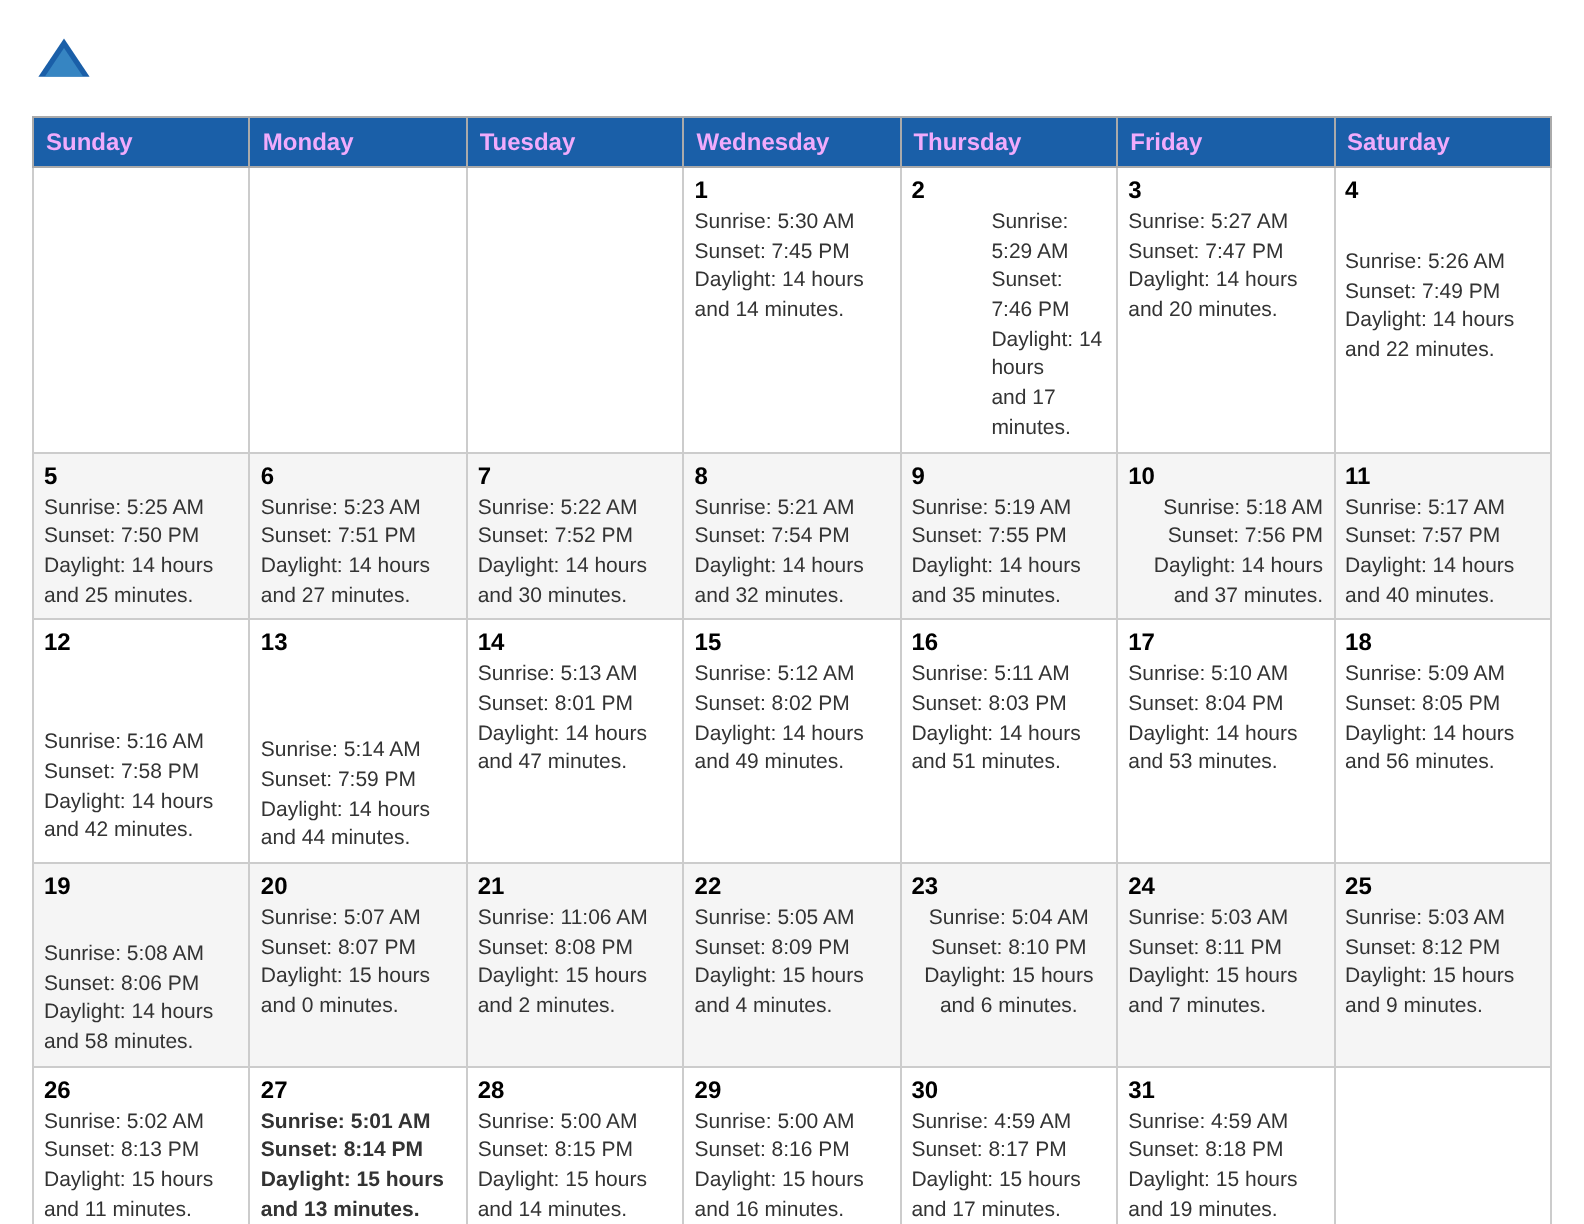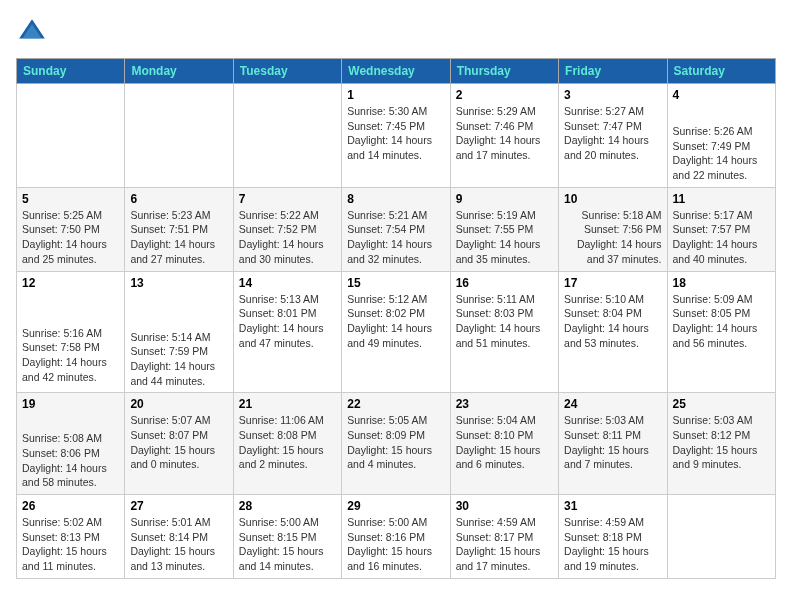--- a/index.html
+++ b/index.html
@@ -52,21 +52,21 @@
       font-size: 16px;
       color: #555;
     }
     .calendar {
       width: 100%;
       border-collapse: collapse;
       font-size: 11px;
     }
     .calendar th {
       background: #1a5fa8;
-      color: #5eead4;
+      color: #f0abfc;
       text-align: left;
       padding: 5px 6px;
       font-size: 12px;
       border: 1px solid #aaa;
     }
     .calendar td {
       border: 1px solid #ccc;
       vertical-align: top;
       padding: 4px 5px;
       width: calc(100% / 7);
@@ -133,21 +133,21 @@
         <td class="empty-cell"></td>
         <td>
           <span class="day-number">1</span>
           <div class="day-info" style="white-space: pre-line;">Sunrise: 5:30 AM
 Sunset: 7:45 PM
 Daylight: 14 hours
 and 14 minutes.</div>
         </td>
         <td>
           <span class="day-number">2</span>
-          <div class="day-info" style="white-space: pre-line;">Sunrise: 5:29 AM
+          <div class="day-info" style="white-space: pre-line; margin-left: 40px;">Sunrise: 5:29 AM
 Sunset: 7:46 PM
 Daylight: 14 hours
 and 17 minutes.</div>
         </td>
         <td>
           <span class="day-number">3</span>
           <div class="day-info" style="white-space: pre-line;">Sunrise: 5:27 AM
 Sunset: 7:47 PM
 Daylight: 14 hours
 and 20 minutes.</div>
@@ -286,21 +286,21 @@
         </td>
         <td>
           <span class="day-number">22</span>
           <div class="day-info" style="white-space: pre-line;">Sunrise: 5:05 AM
 Sunset: 8:09 PM
 Daylight: 15 hours
 and 4 minutes.</div>
         </td>
         <td>
           <span class="day-number">23</span>
-          <div class="day-info" style="white-space: pre-line;">Sunrise: 5:04 AM
+          <div class="day-info" style="white-space: pre-line; text-align: center;">Sunrise: 5:04 AM
 Sunset: 8:10 PM
 Daylight: 15 hours
 and 6 minutes.</div>
         </td>
         <td>
           <span class="day-number">24</span>
           <div class="day-info" style="white-space: pre-line;">Sunrise: 5:03 AM
 Sunset: 8:11 PM
 Daylight: 15 hours
 and 7 minutes.</div>
@@ -316,21 +316,21 @@
       <tr>
         <td>
           <span class="day-number">26</span>
           <div class="day-info" style="white-space: pre-line;">Sunrise: 5:02 AM
 Sunset: 8:13 PM
 Daylight: 15 hours
 and 11 minutes.</div>
         </td>
         <td>
           <span class="day-number">27</span>
-          <div class="day-info" style="white-space: pre-line;">Sunrise: 5:01 AM
+          <div class="day-info" style="white-space: pre-line; font-weight: bold;">Sunrise: 5:01 AM
 Sunset: 8:14 PM
 Daylight: 15 hours
 and 13 minutes.</div>
         </td>
         <td>
           <span class="day-number">28</span>
           <div class="day-info" style="white-space: pre-line;">Sunrise: 5:00 AM
 Sunset: 8:15 PM
 Daylight: 15 hours
 and 14 minutes.</div>

